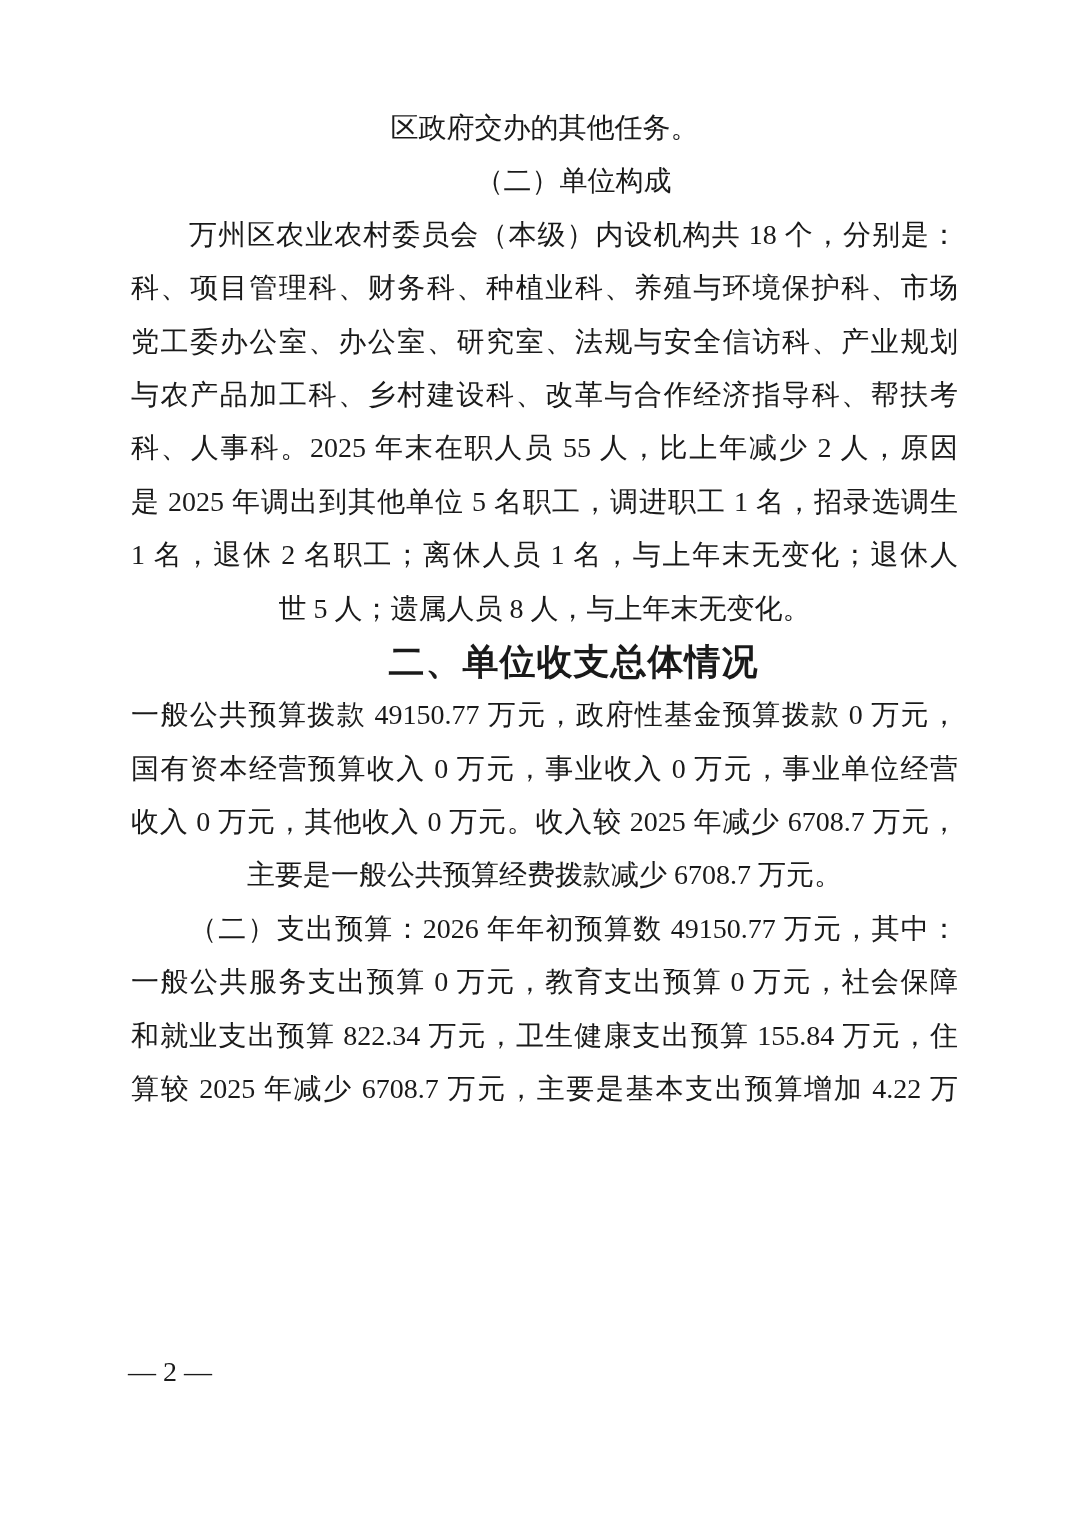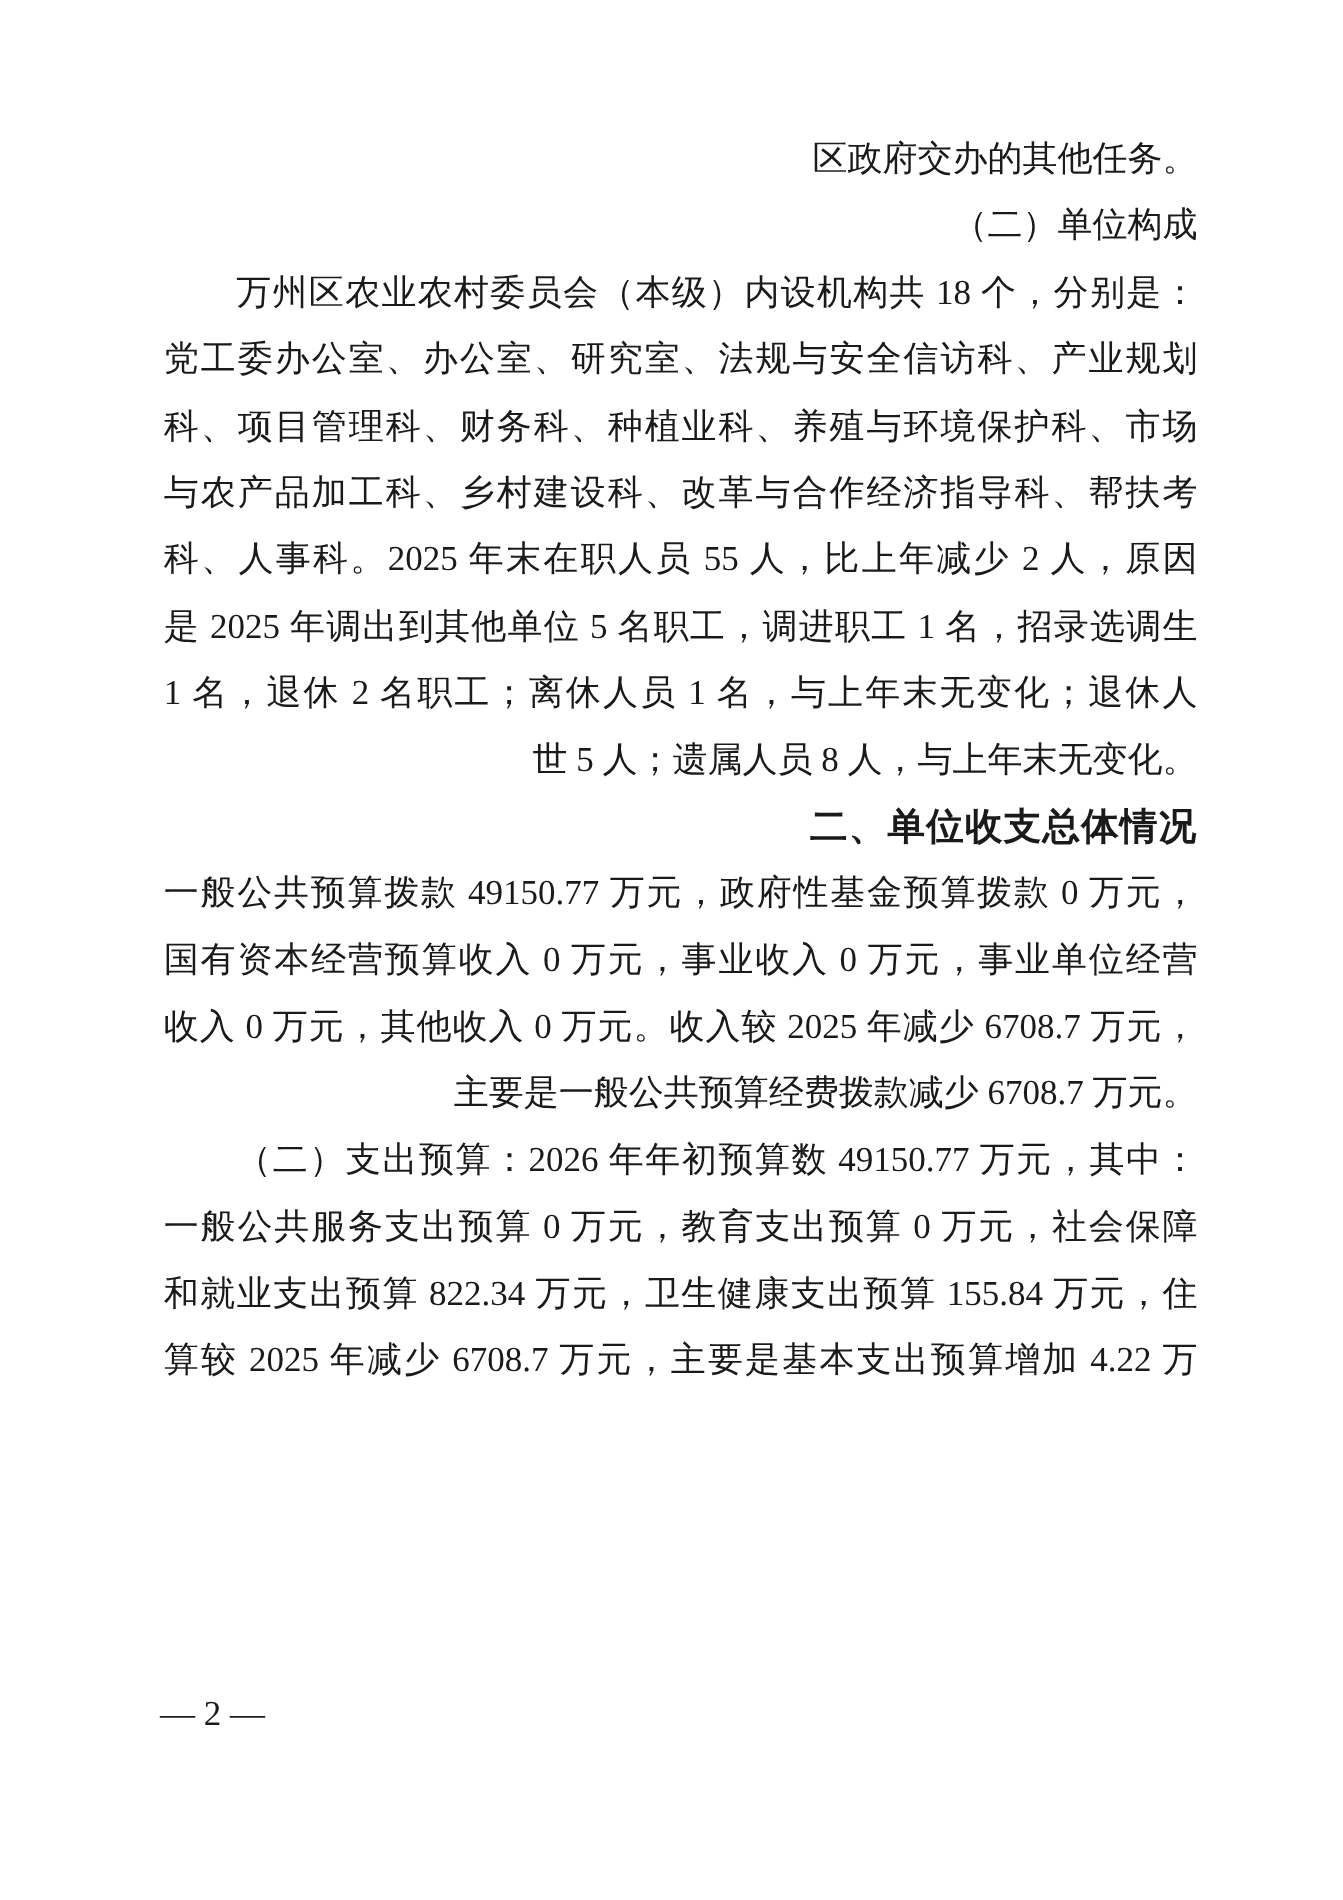--- a/index.html
+++ b/index.html
@@ -23,37 +23,37 @@
     left: 131px;
     top: 101px;
     width: 827px;
     color: #1a1a1a;
   }
   .line {
     height: 53.4px;
     line-height: 53.4px;
     font-size: 28px;
     font-family: "Liberation Serif", "DejaVu Serif", serif;
-    text-align: right;
+    text-align: center;
     overflow: visible;
   }
   
   .line.j {
     text-align: justify;
     text-align-last: justify;
   }
   
   .line.i {
     text-indent: 58px;
   }
   
   .line.heading {
     font-family: "Liberation Sans", "DejaVu Sans", sans-serif;
     font-weight: 700;
-    font-size: 30px;
+    font-size: 36px;
     letter-spacing: 1px;
   }
   .footer {
     position: absolute;
     left: 128px;
     top: 1352px;
     height: 40px;
     line-height: 40px;
     font-size: 28px;
     color: #1a1a1a;
@@ -61,22 +61,22 @@
   }
 </style>
 </head>
 <body>
 
 <div class="page">
   <div class="text-block">
     <div class="line l">区政府交办的其他任务。</div>
     <div class="line i l">（二）单位构成</div>
     <div class="line i j">万州区农业农村委员会（本级）内设机构共 18 个，分别是：</div>
+    <div class="line j">科、项目管理科、财务科、种植业科、养殖与环境保护科、市场</div>
     <div class="line j">党工委办公室、办公室、研究室、法规与安全信访科、产业规划</div>
-    <div class="line j">科、项目管理科、财务科、种植业科、养殖与环境保护科、市场</div>
     <div class="line j">与农产品加工科、乡村建设科、改革与合作经济指导科、帮扶考</div>
     <div class="line j">科、人事科。2025 年末在职人员 55 人，比上年减少 2 人，原因</div>
     <div class="line j">是 2025 年调出到其他单位 5 名职工，调进职工 1 名，招录选调生</div>
     <div class="line j">1 名，退休 2 名职工；离休人员 1 名，与上年末无变化；退休人</div>
     <div class="line l">世 5 人；遗属人员 8 人，与上年末无变化。</div>
     <div class="line i l heading">二、单位收支总体情况</div>
     <div class="line j">一般公共预算拨款 49150.77 万元，政府性基金预算拨款 0 万元，</div>
     <div class="line j">国有资本经营预算收入 0 万元，事业收入 0 万元，事业单位经营</div>
     <div class="line j">收入 0 万元，其他收入 0 万元。收入较 2025 年减少 6708.7 万元，</div>
     <div class="line l">主要是一般公共预算经费拨款减少 6708.7 万元。</div>

